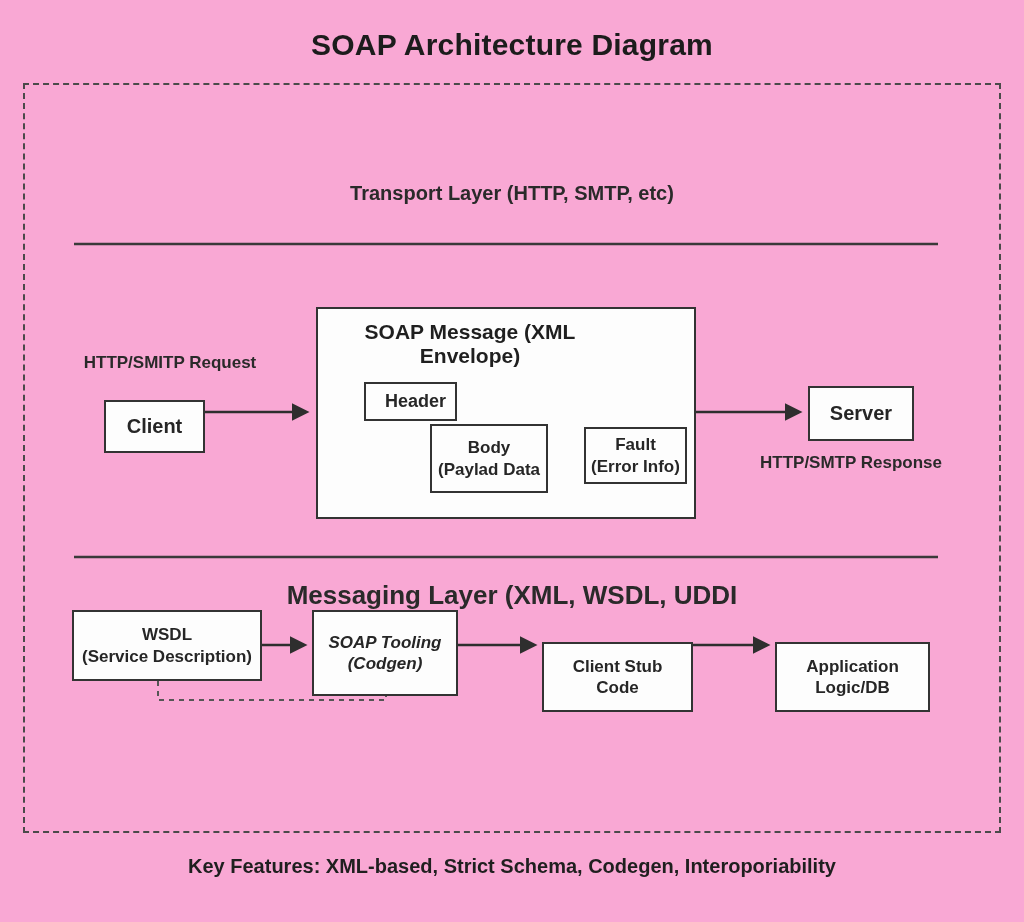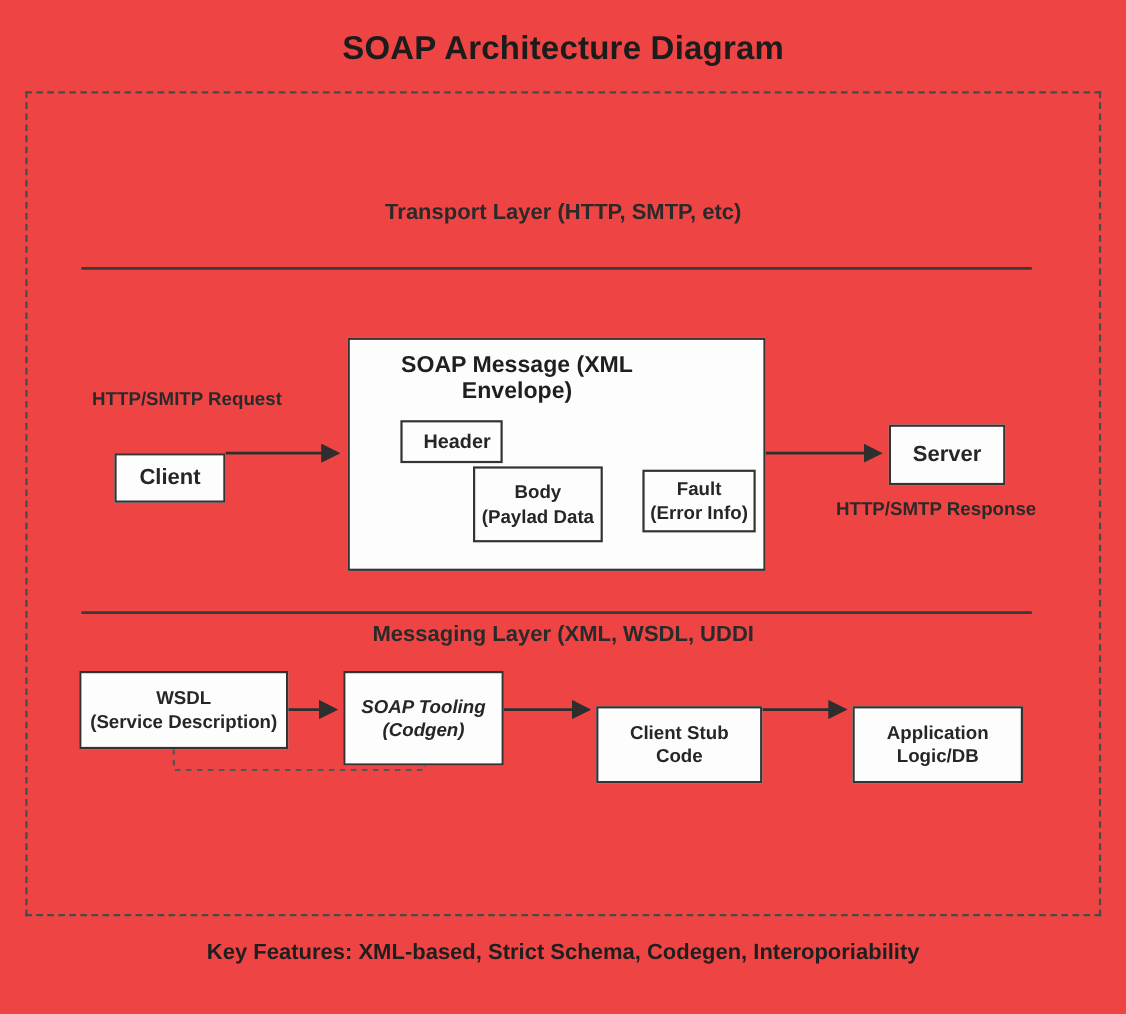--- a/index.html
+++ b/index.html
@@ -4,21 +4,21 @@
 <style>
   html, body {
     margin: 0;
     padding: 0;
     background: #f4f4f4;
   }
   .stage {
     position: relative;
     width: 1024px;
     height: 922px;
-    background: #ef4444;
+    background: #f9a8d4;
     font-family: "Liberation Sans", sans-serif;
     color: #262626;
     overflow: hidden;
   }
   .abs { position: absolute; }
   .center-text { left: 0; right: 0; text-align: center; }
 
   .diagram-title {
     top: 28px;
     font-size: 30px;
@@ -33,38 +33,38 @@
     height: 750px;
     border: 2px dashed #4a4a4a;
     box-sizing: border-box;
   }
   .layer-label {
     font-size: 20px;
     font-weight: 600;
     color: #2a2a2a;
   }
   .transport-label { top: 182px; }
-  .messaging-label { top: 566px; font-size: 20px; }
+  .messaging-label { top: 580px; font-size: 26px; }
 
   .node {
     border: 2px solid #333333;
     box-sizing: border-box;
     background: #fdfdfd;
     display: flex;
     flex-direction: column;
     align-items: center;
     justify-content: center;
     text-align: center;
     font-weight: 600;
     color: #262626;
     line-height: 1.25;
   }
   .node .line { display: block; }
 
-  .client-box  { left: 104px; top: 412px; width: 101px; height: 45px; font-size: 20px; }
+  .client-box  { left: 104px; top: 400px; width: 101px; height: 53px; font-size: 20px; }
   .server-box  { left: 808px; top: 386px; width: 106px; height: 55px; font-size: 20px; }
 
   .soap-box {
     left: 316px; top: 307px; width: 380px; height: 212px;
     border: 2px solid #333333;
     box-sizing: border-box;
     background: #fdfdfd;
   }
   .soap-title {
     top: 320px;

